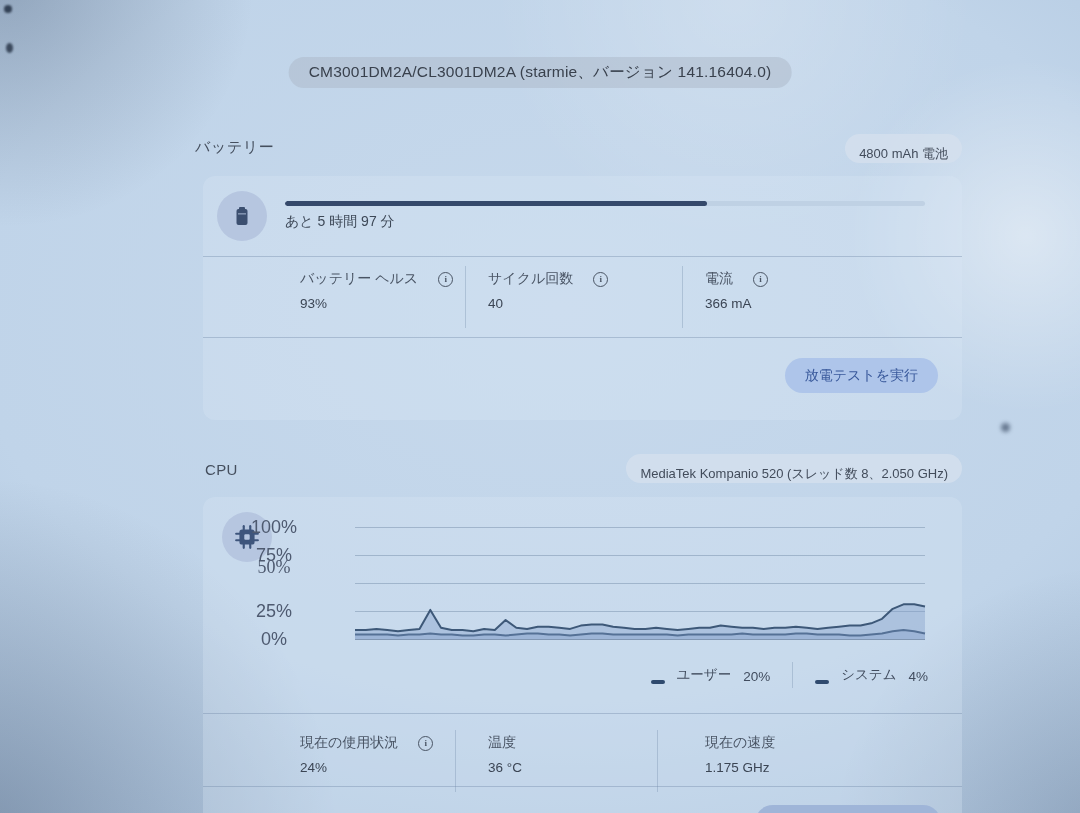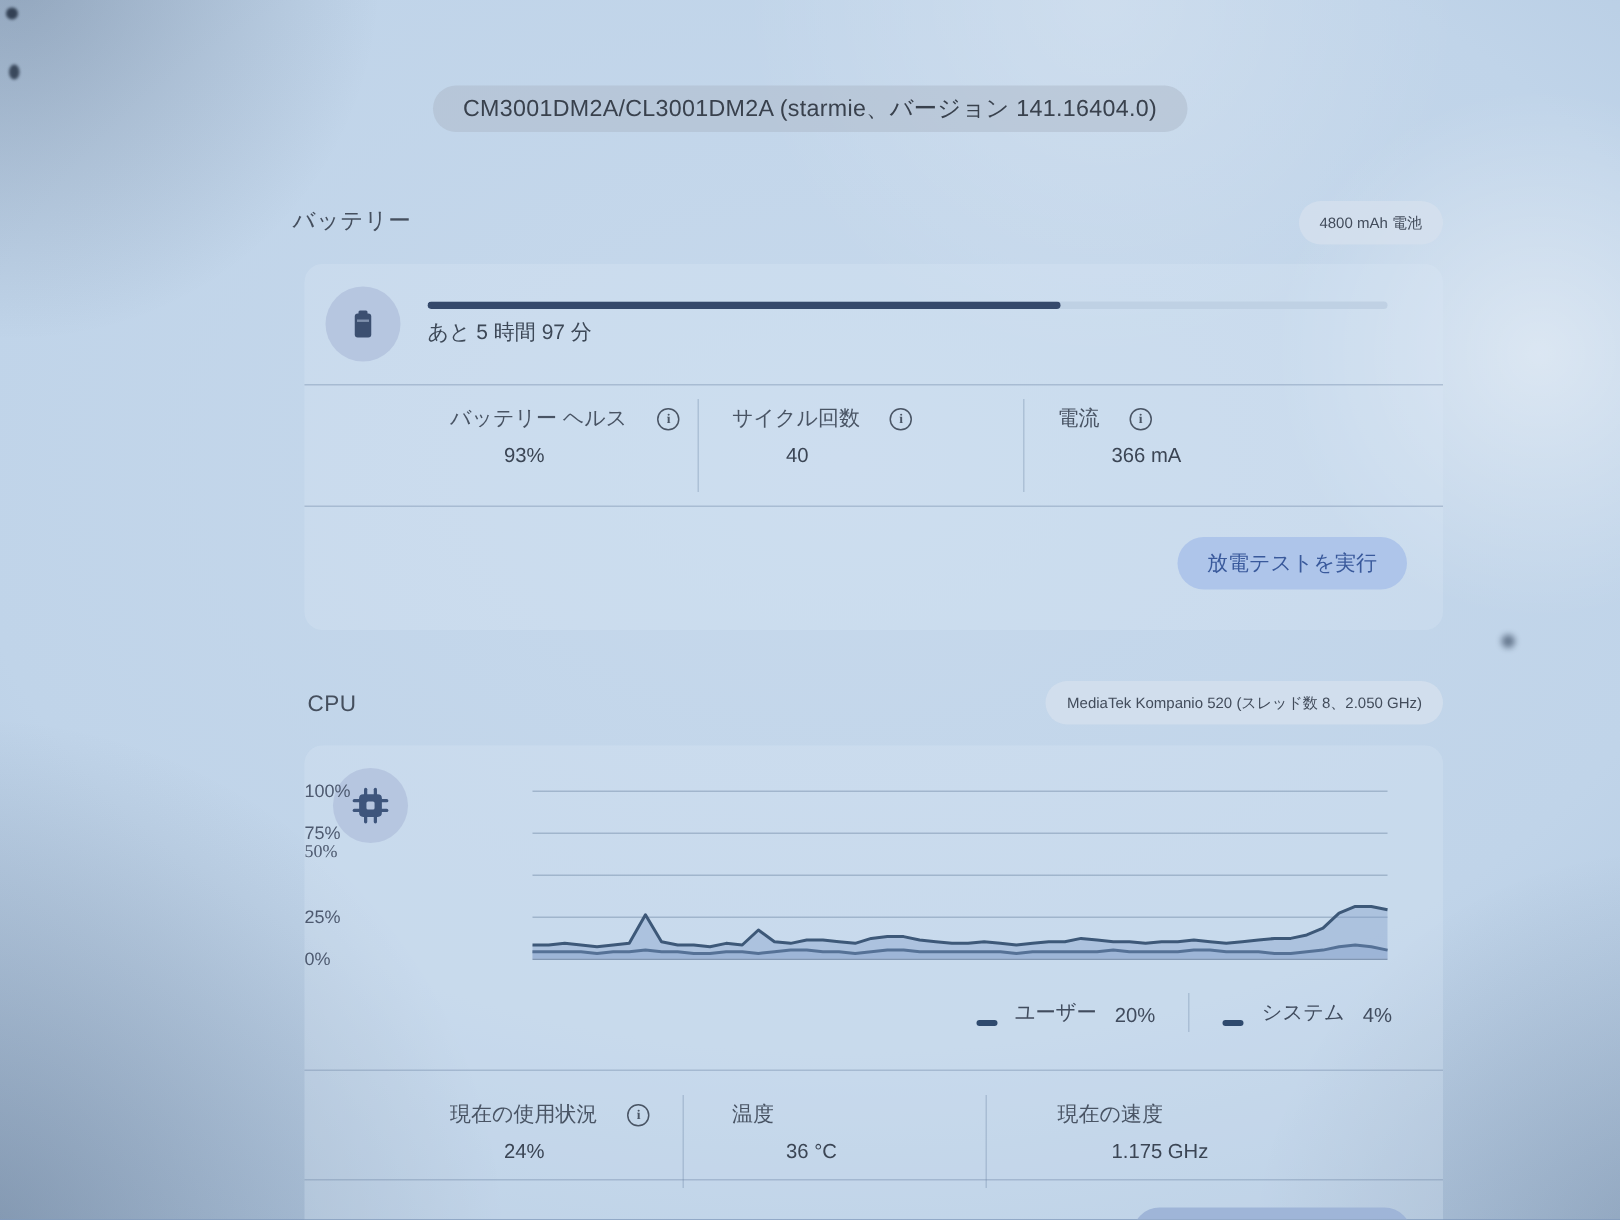--- a/index.html
+++ b/index.html
@@ -22,53 +22,53 @@
     display:inline-flex;align-items:center;border-radius:16px;white-space:nowrap;
   }
   .title-pill{
     position:absolute;top:57px;left:50%;transform:translateX(-50%);
     height:31px;padding:0 20px;background:rgba(171,183,199,0.50);
     font-size:15.5px;color:#39414d;letter-spacing:.2px;
   }
   .section-heading{position:absolute;font-size:15px;color:#454f5e;letter-spacing:.6px;}
   .badge{
     position:absolute;right:118px;height:29px;padding:0 14px;border-radius:15px;
-    background:rgba(213,224,238,0.75);font-size:10px;color:#424c5b;
+    background:rgba(213,224,238,0.75);font-size:13px;color:#424c5b;align-items:flex-end;
   }
   .card{
     position:absolute;left:203px;width:759px;border-radius:12px;
     background:rgba(219,231,245,0.30);
   }
   .icon-circle{
     position:absolute;width:50px;height:50px;border-radius:50%;
     background:#b6c6e0;display:flex;align-items:center;justify-content:center;
   }
   .hdiv{position:absolute;left:0;width:100%;height:1px;background:rgba(110,135,165,0.38);}
   .vsep{position:absolute;width:1px;background:rgba(110,135,165,0.32);}
   .progress-track{
     position:absolute;left:82px;top:25px;width:640px;height:5px;border-radius:3px;
     background:rgba(190,207,226,0.9);overflow:hidden;
   }
   .progress-fill{height:100%;border-radius:3px;background:#35496b;}
   .time-text{position:absolute;left:82px;top:37px;font-size:14px;color:#3d4857;}
   .stat{position:absolute;}
   .stat .lbl{display:flex;align-items:center;gap:20px;font-size:14px;color:#495464;}
-  .stat .val{margin-top:8px;font-size:13.5px;color:#3b4554;margin-left:36px;}
+  .stat .val{margin-top:8px;font-size:13.5px;color:#3b4554;}
   .col1{left:97px;}.col2{left:285px;}.col3{left:502px;}
   .info-icon{
     width:15px;height:15px;border:1.6px solid #4a5565;border-radius:50%;
     display:inline-flex;align-items:center;justify-content:center;flex:0 0 auto;
     font:700 9px "Liberation Serif",serif;color:#4a5565;cursor:pointer;
   }
   .action-btn{
     position:absolute;height:35px;padding:0 20px;border:none;border-radius:18px;
     background:#aec5ea;color:#39599b;font-size:14px;cursor:pointer;
     font-family:inherit;display:inline-flex;align-items:center;
   }
-  .ytick{position:absolute;left:0;width:142px;text-align:left;font-size:12px;color:#4e5a70;height:20px;line-height:20px;}
+  .ytick{position:absolute;left:0;width:142px;text-align:center;font-size:18px;color:#4e5a70;height:20px;line-height:20px;}
   .legend{
     position:absolute;right:34px;top:165px;display:flex;align-items:center;gap:22px;
     font-size:13.5px;color:#414c5e;
   }
   .legend .marker{width:14px;height:4px;border-radius:2px;background:#2f4a6e;}
   .legend .item{display:flex;align-items:flex-end;gap:12px;}
   .legend .lsep{width:1px;height:26px;background:rgba(110,135,165,0.32);}
   .cutoff-btn{
     position:absolute;left:552px;top:308px;width:186px;height:40px;border:none;
     border-radius:18px;background:#9fb5d8;cursor:pointer;

